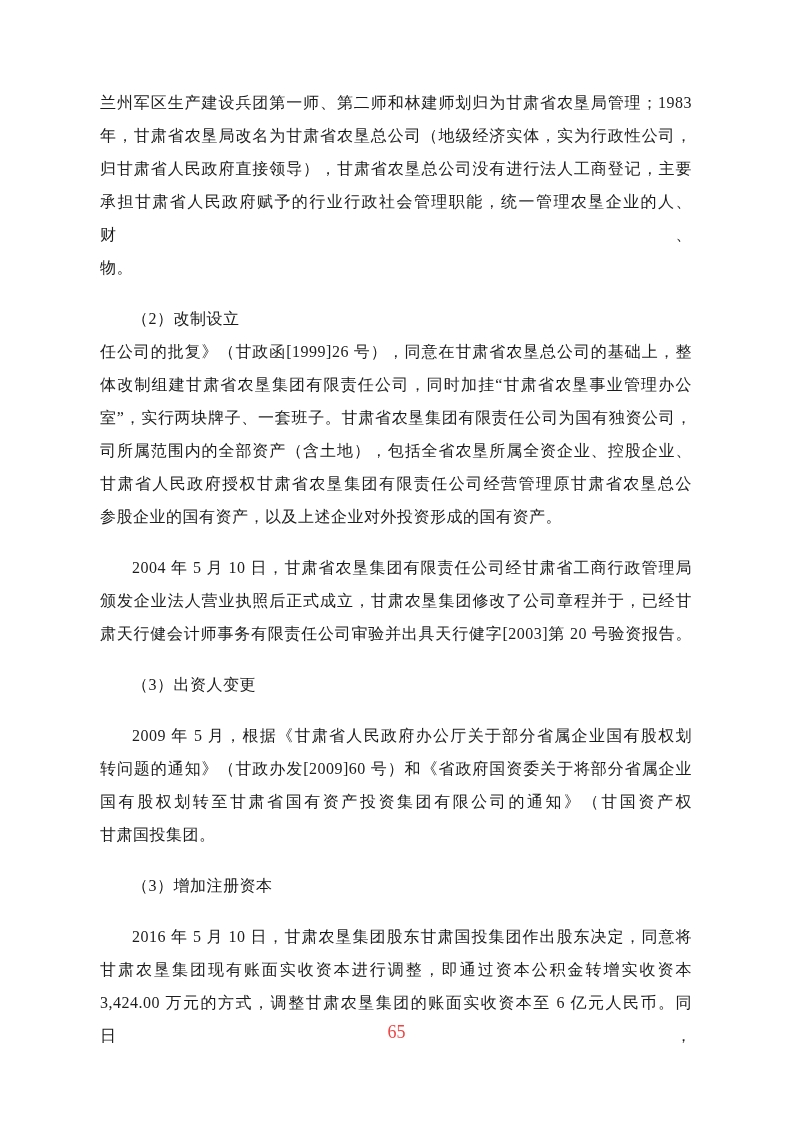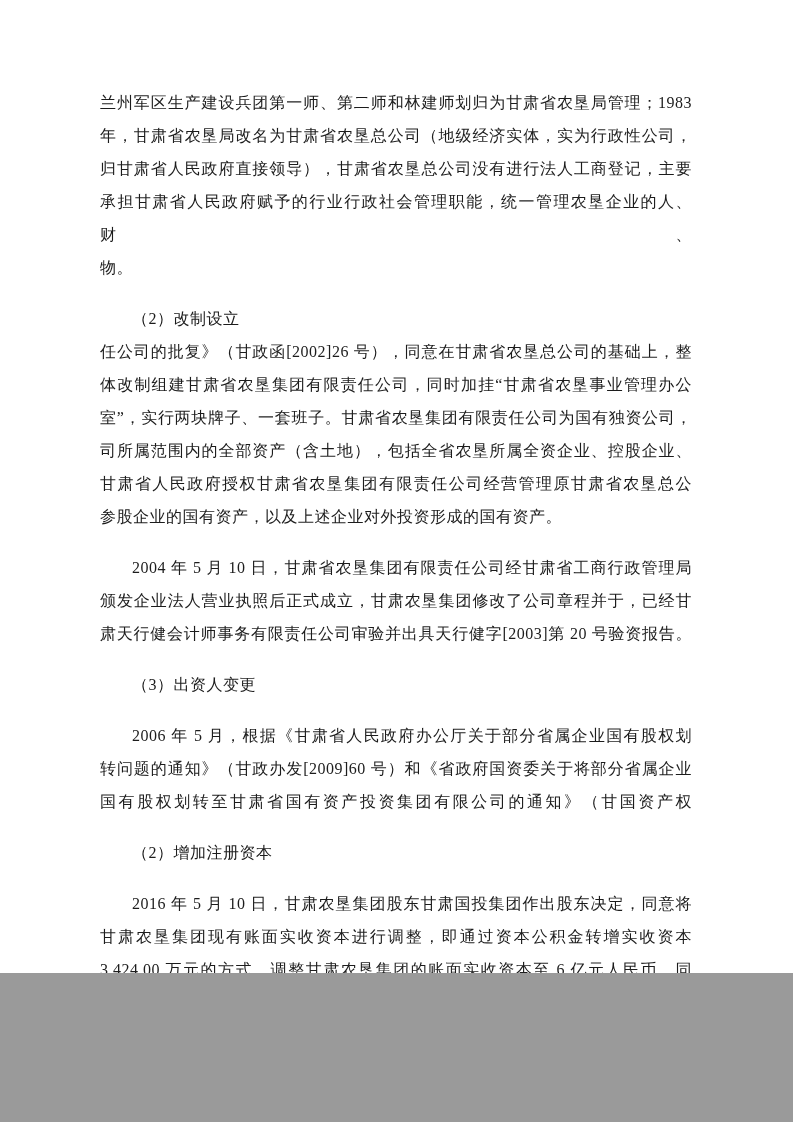--- a/index.html
+++ b/index.html
@@ -3,21 +3,21 @@
 <meta charset="utf-8">
 <style>
   html, body {
     margin: 0;
     padding: 0;
     background: #9a9a9a;
   }
   .page {
     position: relative;
     width: 793px;
-    height: 973px;
+    height: 1122px;
     margin: 0 auto;
     background: #ffffff;
     overflow: hidden;
     font-family: "Liberation Serif", "DejaVu Serif", serif;
     color: #1c1c1c;
   }
   .doc-body {
     position: absolute;
     left: 100px;
     right: 101px;
@@ -68,32 +68,33 @@
 <body>
 
 <div class="page">
   <div class="doc-body">
       <div class="line fill">兰州军区生产建设兵团第一师、第二师和林建师划归为甘肃省农垦局管理；1983</div>
       <div class="line fill">年，甘肃省农垦局改名为甘肃省农垦总公司（地级经济实体，实为行政性公司，</div>
       <div class="line fill">归甘肃省人民政府直接领导），甘肃省农垦总公司没有进行法人工商登记，主要</div>
       <div class="line fill">承担甘肃省人民政府赋予的行业行政社会管理职能，统一管理农垦企业的人、财、</div>
       <div class="line last">物。</div>
       <div class="line heading">（2）改制设立</div>
-      <div class="line fill">任公司的批复》（甘政函[2002]26 号），同意在甘肃省农垦总公司的基础上，整</div>
+      <div class="line fill">任公司的批复》（甘政函[1999]26 号），同意在甘肃省农垦总公司的基础上，整</div>
       <div class="line fill">体改制组建甘肃省农垦集团有限责任公司，同时加挂“甘肃省农垦事业管理办公</div>
       <div class="line fill">室”，实行两块牌子、一套班子。甘肃省农垦集团有限责任公司为国有独资公司，</div>
       <div class="line fill">司所属范围内的全部资产（含土地），包括全省农垦所属全资企业、控股企业、</div>
       <div class="line fill">甘肃省人民政府授权甘肃省农垦集团有限责任公司经营管理原甘肃省农垦总公</div>
       <div class="line last">参股企业的国有资产，以及上述企业对外投资形成的国有资产。</div>
       <div class="line first-fill">2004 年 5 月 10 日，甘肃省农垦集团有限责任公司经甘肃省工商行政管理局</div>
       <div class="line fill">颁发企业法人营业执照后正式成立，甘肃农垦集团修改了公司章程并于，已经甘</div>
       <div class="line fill">肃天行健会计师事务有限责任公司审验并出具天行健字[2003]第 20 号验资报告。</div>
       <div class="line heading">（3）出资人变更</div>
-      <div class="line first-fill">2006 年 5 月，根据《甘肃省人民政府办公厅关于部分省属企业国有股权划</div>
+      <div class="line first-fill">2009 年 5 月，根据《甘肃省人民政府办公厅关于部分省属企业国有股权划</div>
       <div class="line fill">转问题的通知》（甘政办发[2009]60 号）和《省政府国资委关于将部分省属企业</div>
       <div class="line fill">国有股权划转至甘肃省国有资产投资集团有限公司的通知》（甘国资产权</div>
-      <div class="line heading">（2）增加注册资本</div>
+      <div class="line last">甘肃国投集团。</div>
+      <div class="line heading">（3）增加注册资本</div>
       <div class="line first-fill">2016 年 5 月 10 日，甘肃农垦集团股东甘肃国投集团作出股东决定，同意将</div>
       <div class="line fill">甘肃农垦集团现有账面实收资本进行调整，即通过资本公积金转增实收资本</div>
       <div class="line fill">3,424.00 万元的方式，调整甘肃农垦集团的账面实收资本至 6 亿元人民币。同日，</div>
     </div>
   <div class="page-number">65</div>
 </div>
 
 </body></html>

